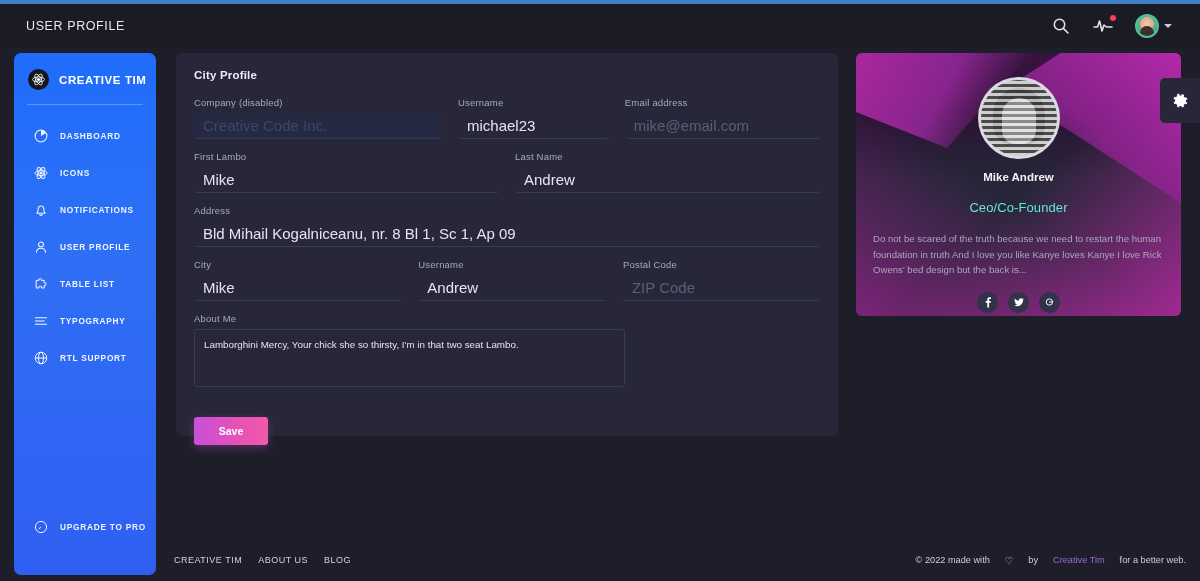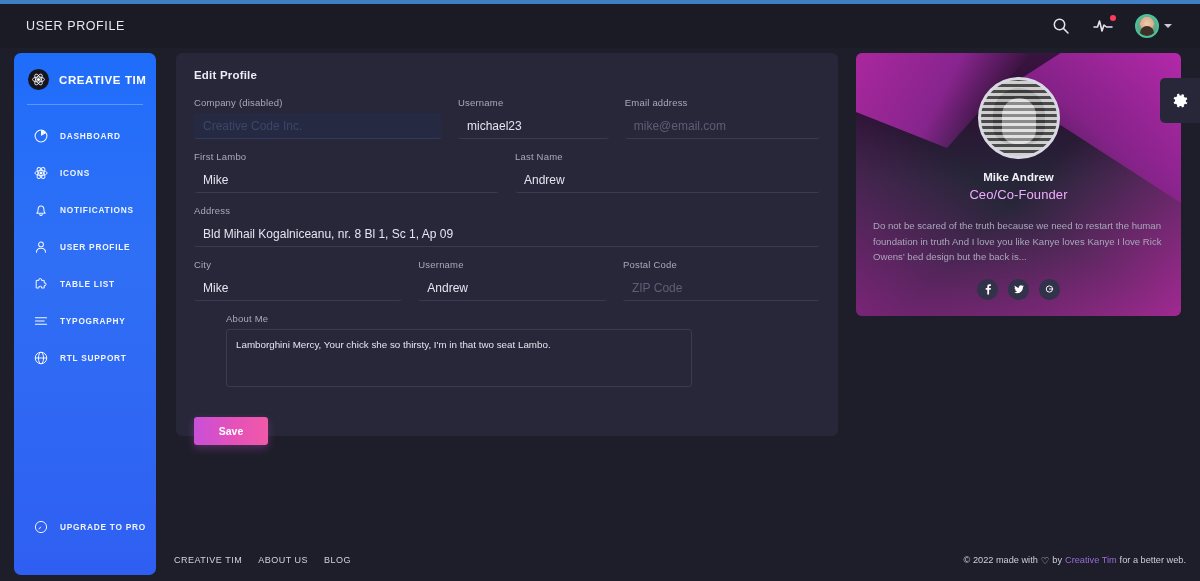--- a/index.html
+++ b/index.html
@@ -80,21 +80,21 @@
 
   .form { margin-top: 16px; }
   .row { display: flex; gap: 16px; }
   .field { margin-bottom: 12px; }
   .field-label {
     display: block; color: #a9a9bd; font-size: 9.5px; margin-bottom: 5px; letter-spacing: .2px;
   }
   .inp {
     width: 100%; height: 26px; border: none; border-radius: 3px;
     background: transparent; border-bottom: 1px solid #3a3a50;
-    color: #e6e4f0; font-size: 12px; font-family: "Liberation Sans", sans-serif;
+    color: #e6e4f0; font-size: 15px; font-family: "Liberation Sans", sans-serif;
     padding: 0 9px; outline: none;
   }
   .inp::placeholder { color: #5e5e78; }
   .inp.disabled {
     background: #252a42; border-radius: 3px; border-bottom: 1px solid #323a5c;
     color: #3c4668;
   }
   .inp.disabled::placeholder { color: #3c4668; }
   .ta {
     width: 100%; height: 58px; resize: none; border: none; border-radius: 3px;
@@ -104,21 +104,21 @@
   }
   .w-company { width: 268px; }
   .w-username { width: 163px; }
   .w-email { width: 211px; }
   .w-first { width: 320px; }
   .w-last { width: 320px; }
   .w-address { width: 100%; }
   .w-city { width: 223px; }
   .w-country { width: 202px; }
   .w-zip { width: 211px; }
-  .w-about { width: 466px; margin-left: 32px; }
+  .w-about { width: 431px; }
 
   .save-btn {
     margin-top: 14px; width: 74px; height: 28px; border: none; border-radius: 3px;
     background: linear-gradient(90deg, #c850d8 0%, #e551b8 55%, #ef5aa8 100%);
     color: #fff; font-size: 10.5px; font-weight: 700; cursor: pointer;
     font-family: "Liberation Sans", sans-serif;
     box-shadow: 0 3px 9px rgba(200,80,216,0.32);
   }
 
   
@@ -153,21 +153,21 @@
     width:34px; height:46px; border-radius: 17px 17px 14px 14px;
     background: repeating-linear-gradient(0deg, #e2e2e2 0 3px, #8b8b8b 3px 6px);
   }
   .avatar-lg .hair {
     position:absolute; left:50%; top:8px; transform:translateX(-50%);
     width:52px; height:56px; border-radius: 26px 26px 18px 18px;
     background: repeating-linear-gradient(0deg, #b9b9b9 0 3px, #3c3c3c 3px 6px);
     z-index:-0;
   }
   .p-name { color: #f2f1f7; font-size: 11.5px; font-weight: 700; margin-top: 12px; }
-  .p-role { color: #f0abfc; font-size: 13px; margin-top: 4px; letter-spacing: .1px; }
+  .p-role { color: #5eead4; font-size: 13px; margin-top: 17px; letter-spacing: .1px; }
   .p-bio {
     color: #a9a7bb; font-size: 9.6px; line-height: 1.62; text-align: left;
     margin: 16px 17px 0 17px;
   }
   .socials { display: flex; justify-content: center; gap: 10px; margin-top: 14px; }
   .soc {
     width: 21px; height: 21px; border-radius: 50%; background: #32324a;
     display: flex; align-items: center; justify-content: center; cursor: pointer;
   }
   .gear-tab {
@@ -177,21 +177,21 @@
     z-index: 6;
   }
 
   
   .footer {
     position: absolute; left: 174px; right: 14px; bottom: 10px; height: 22px;
     display: flex; align-items: center;
   }
   .f-links { display: flex; gap: 16px; }
   .f-link { color: #d3d1de; font-size: 9px; letter-spacing: .5px; text-transform: uppercase; cursor: pointer; text-decoration: none; }
-  .f-copy { margin-left: auto; color: #cfcddb; font-size: 9.2px; display: flex; align-items: center; gap: 3px; }
+  .f-copy { margin-left: auto; color: #cfcddb; font-size: 9.2px; display: flex; align-items: center; gap: 15px; }
   .f-copy .brandlink { color: #9a6bd6; cursor: pointer; }
   .heart { color: #cfcddb; font-size: 9.5px; }
 </style>
 </head>
 <body>
 
 <div class="app">
 
   <div class="top-strip">
       <div class="fill"></div>
@@ -319,21 +319,21 @@
           </svg>
         </span>
         <span class="lbl">UPGRADE TO PRO</span>
       </div>
     </div>
   </div>
 
   <div class="content">
 
     <div class="card card-edit">
-      <div class="card-title">Edit Profile</div>
+      <div class="card-title">City Profile</div>
 
       <div class="form">
 
         <div class="row">
           <div class="field w-company">
             <label class="field-label">Company (disabled)</label>
             <input class="inp disabled" type="text" disabled="" placeholder="Creative Code Inc." style="">
           </div>
           <div class="field w-username">
             <label class="field-label">Username</label>

